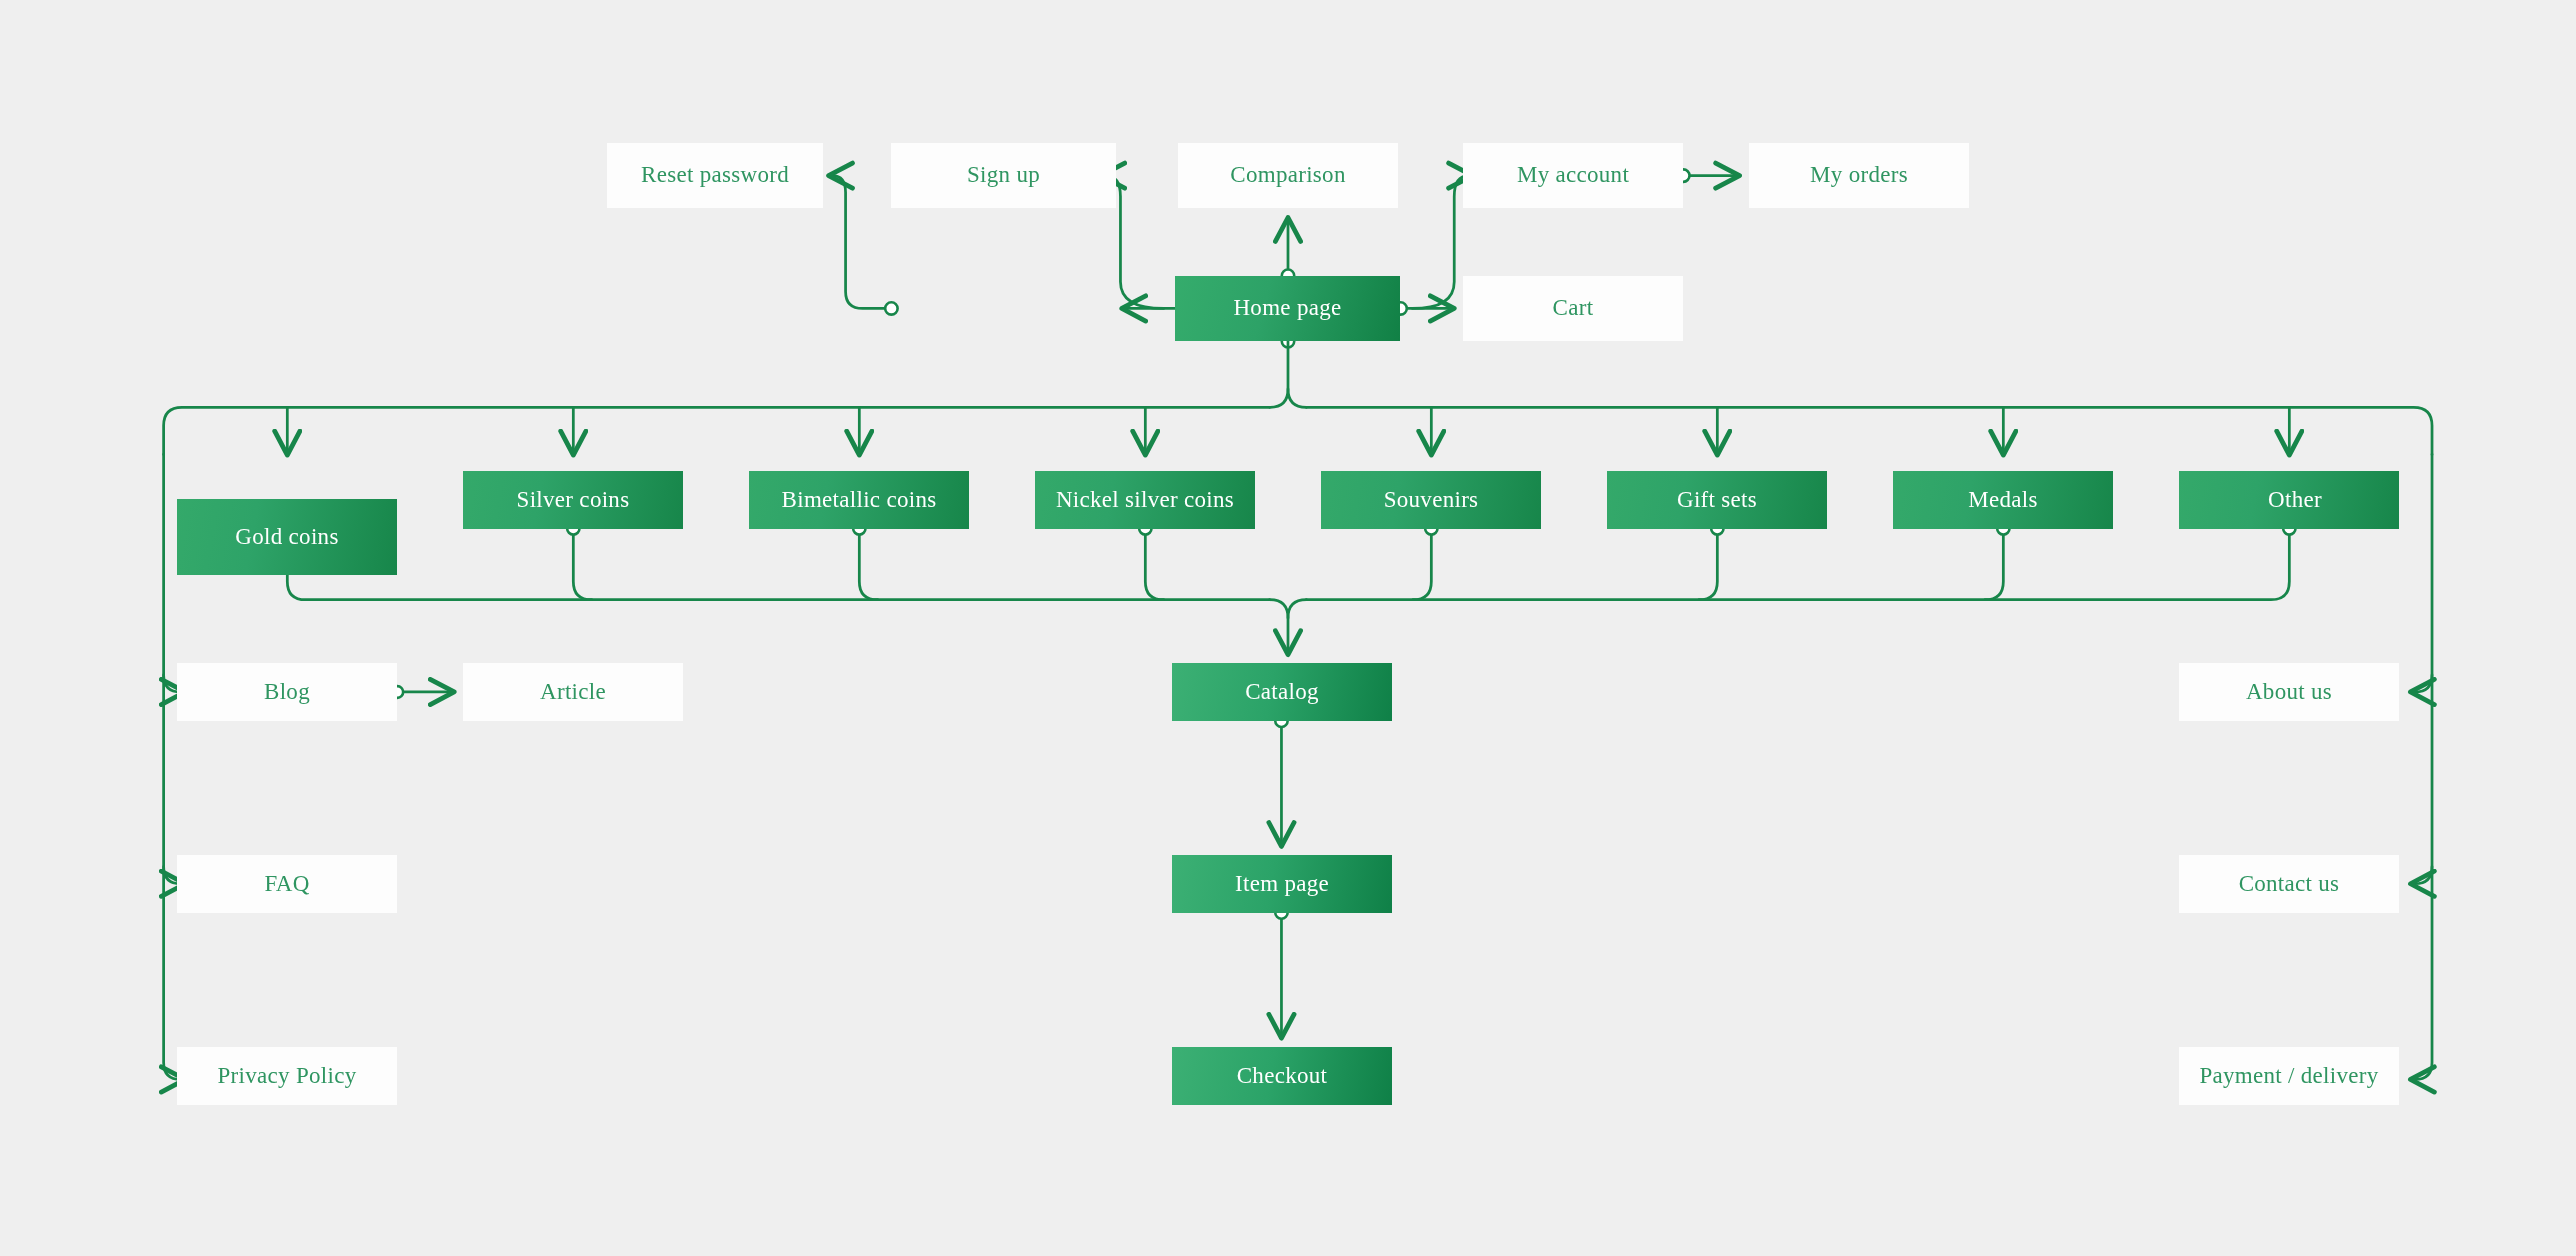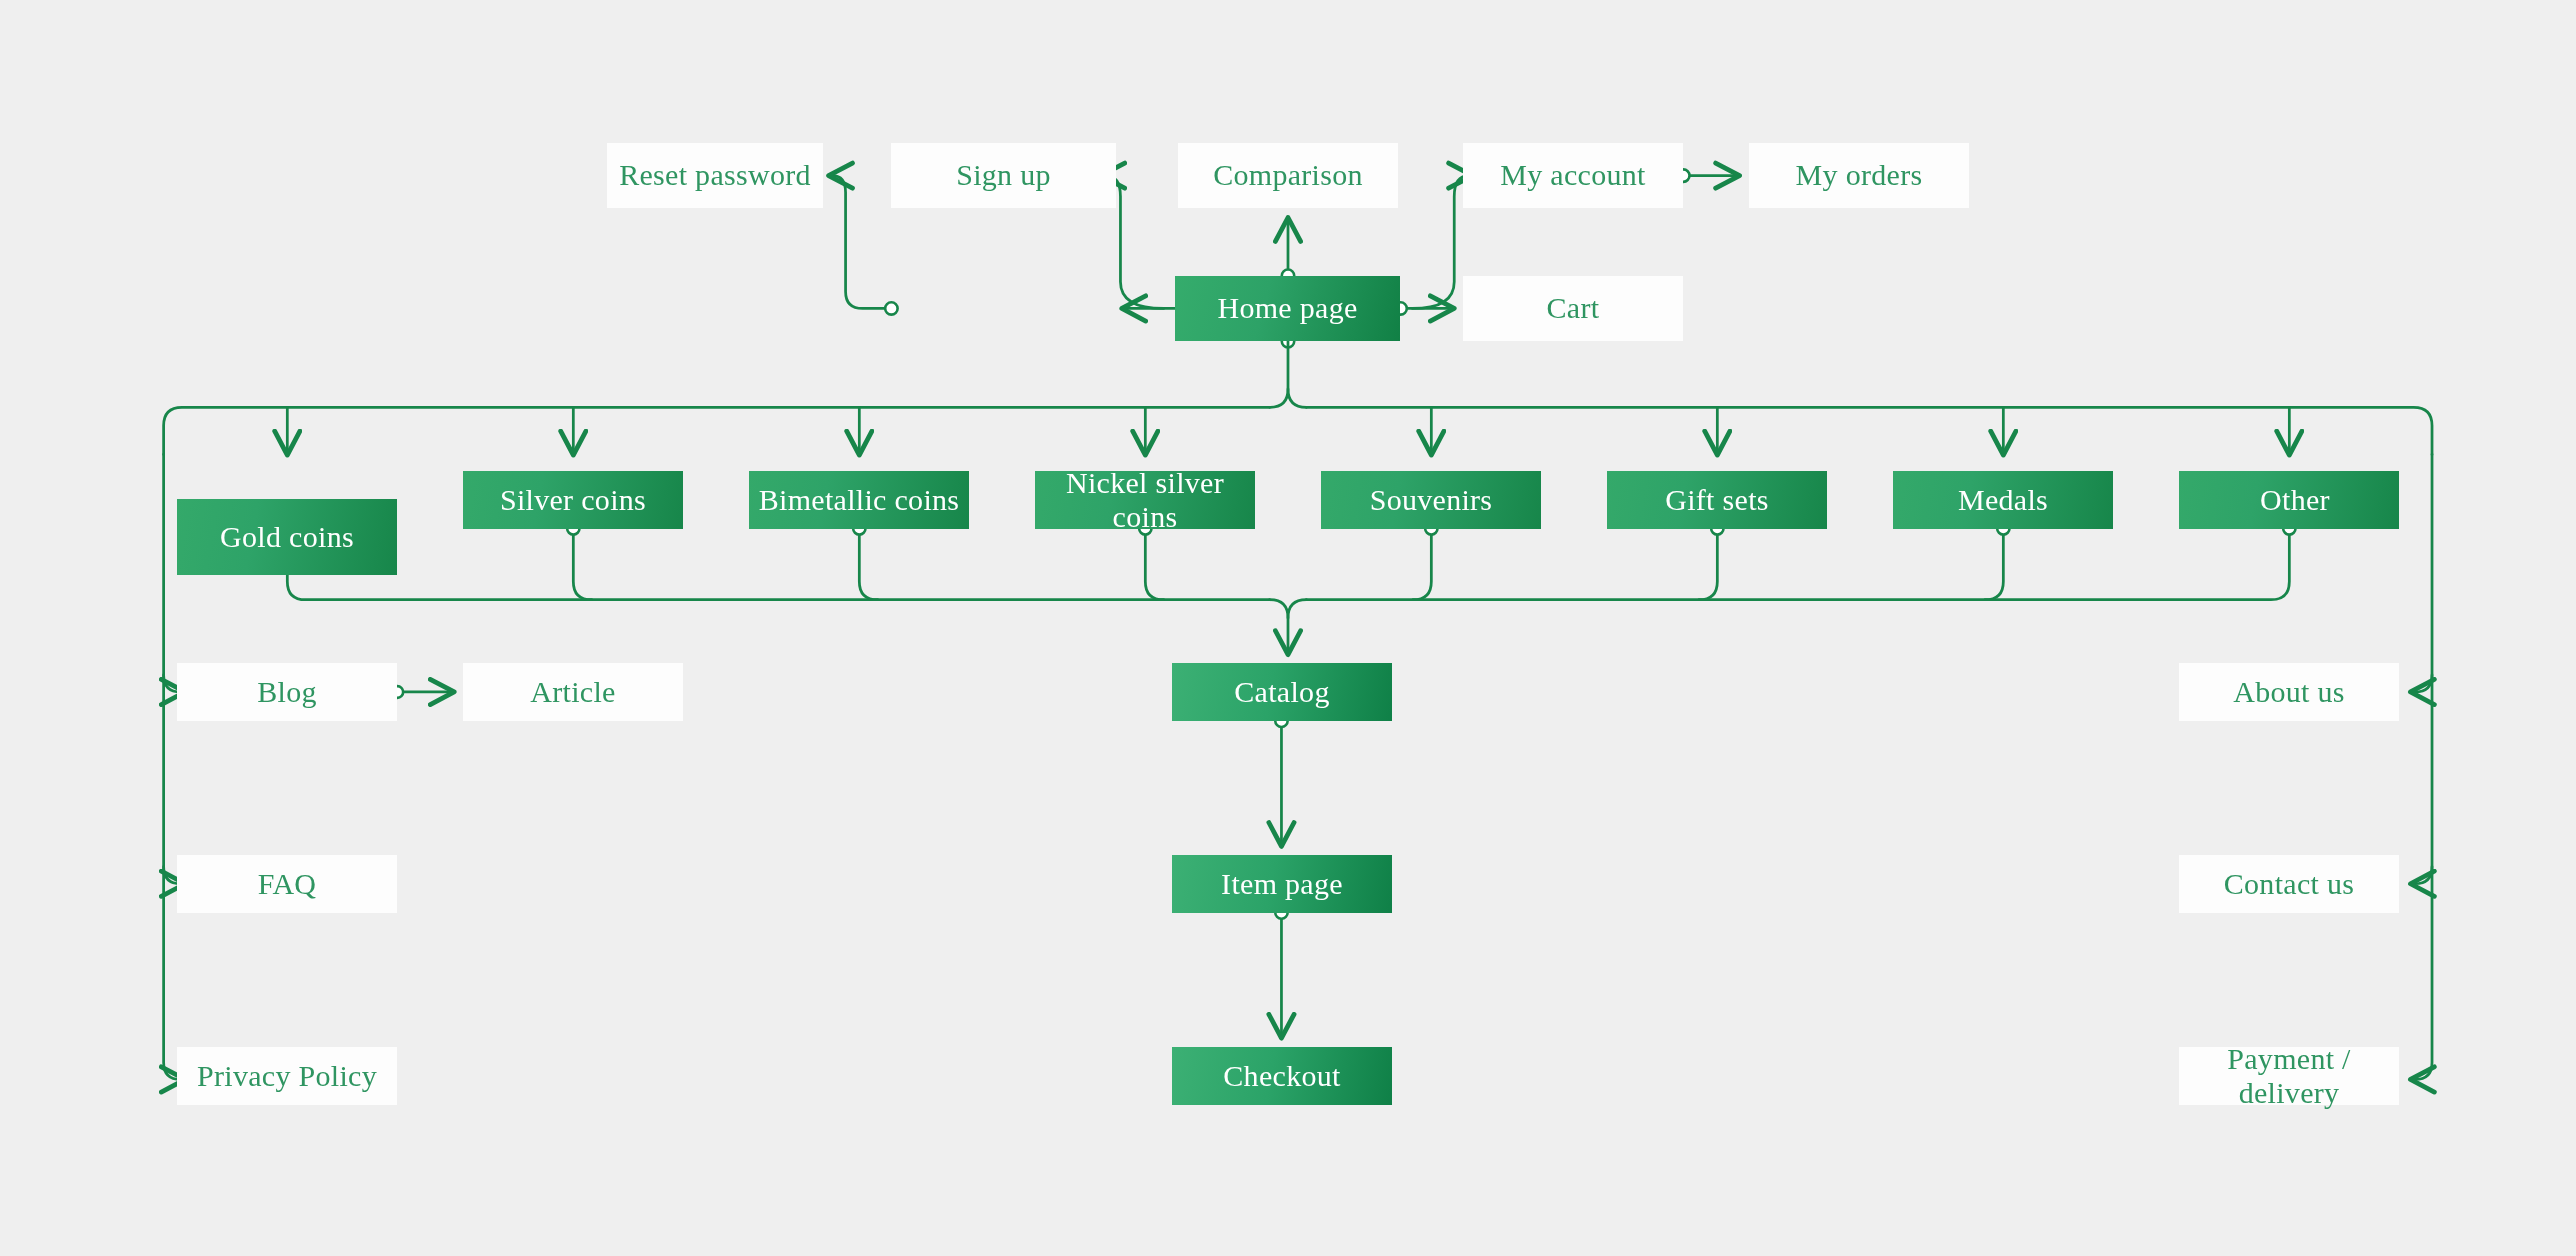--- a/index.html
+++ b/index.html
@@ -9,21 +9,21 @@
     background:#efefef;
     font-family:"Liberation Serif", serif;
     overflow:hidden;
   }
   #stage{position:relative;width:2576px;height:1257px;}
   #wires{position:absolute;left:0;top:0;width:2576px;height:1257px;pointer-events:none;}
   .node{
     position:absolute;
     display:flex;align-items:center;justify-content:center;
     box-sizing:border-box;
-    font-size:30px;
+    font-size:23px;
     letter-spacing:0.3px;
     text-align:center;
     line-height:1.15;
   }
   .node.plain{
     background:#fdfdfd;
     color:#2f9561;
   }
   .node.green{
     background:linear-gradient(100deg,#34a96a 0%,#2ea368 35%,#17864a 100%);

